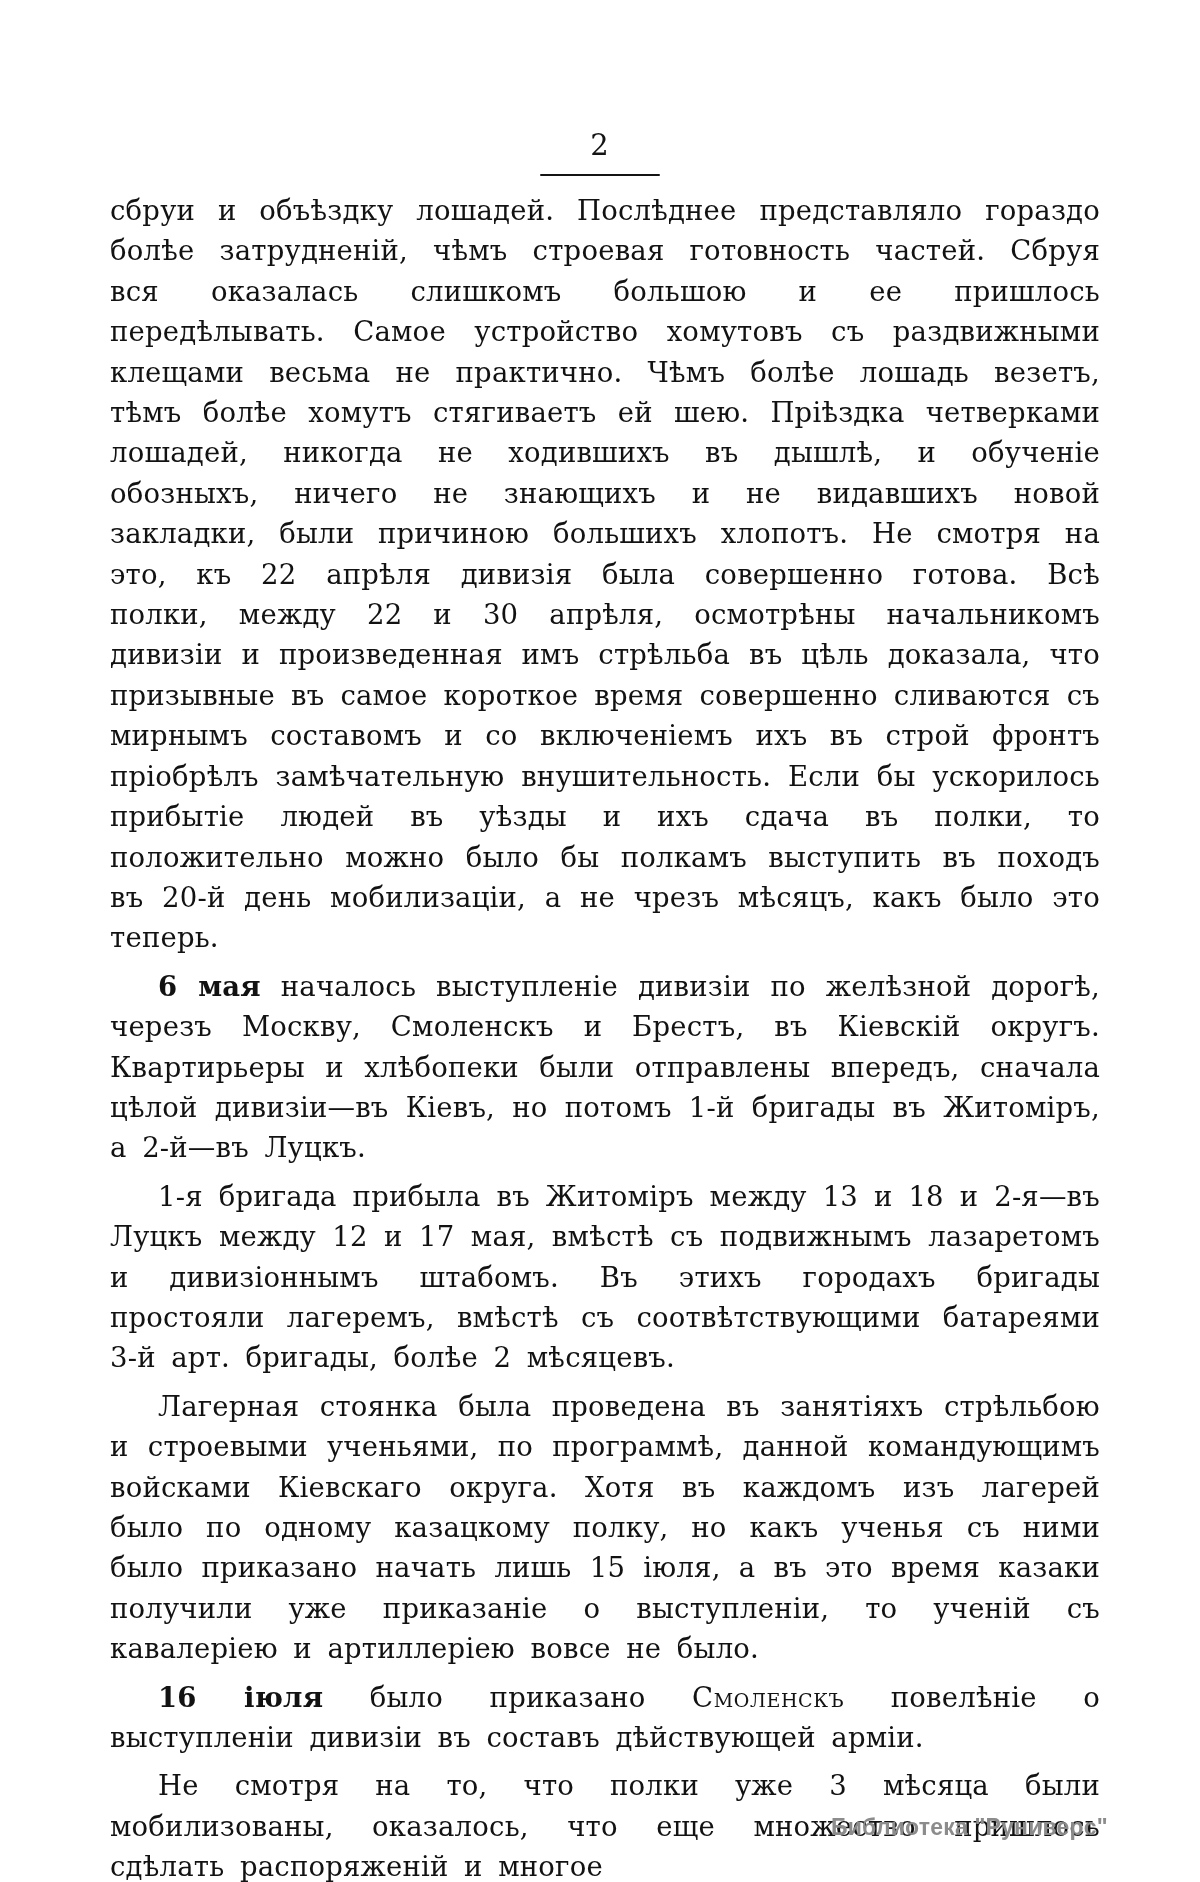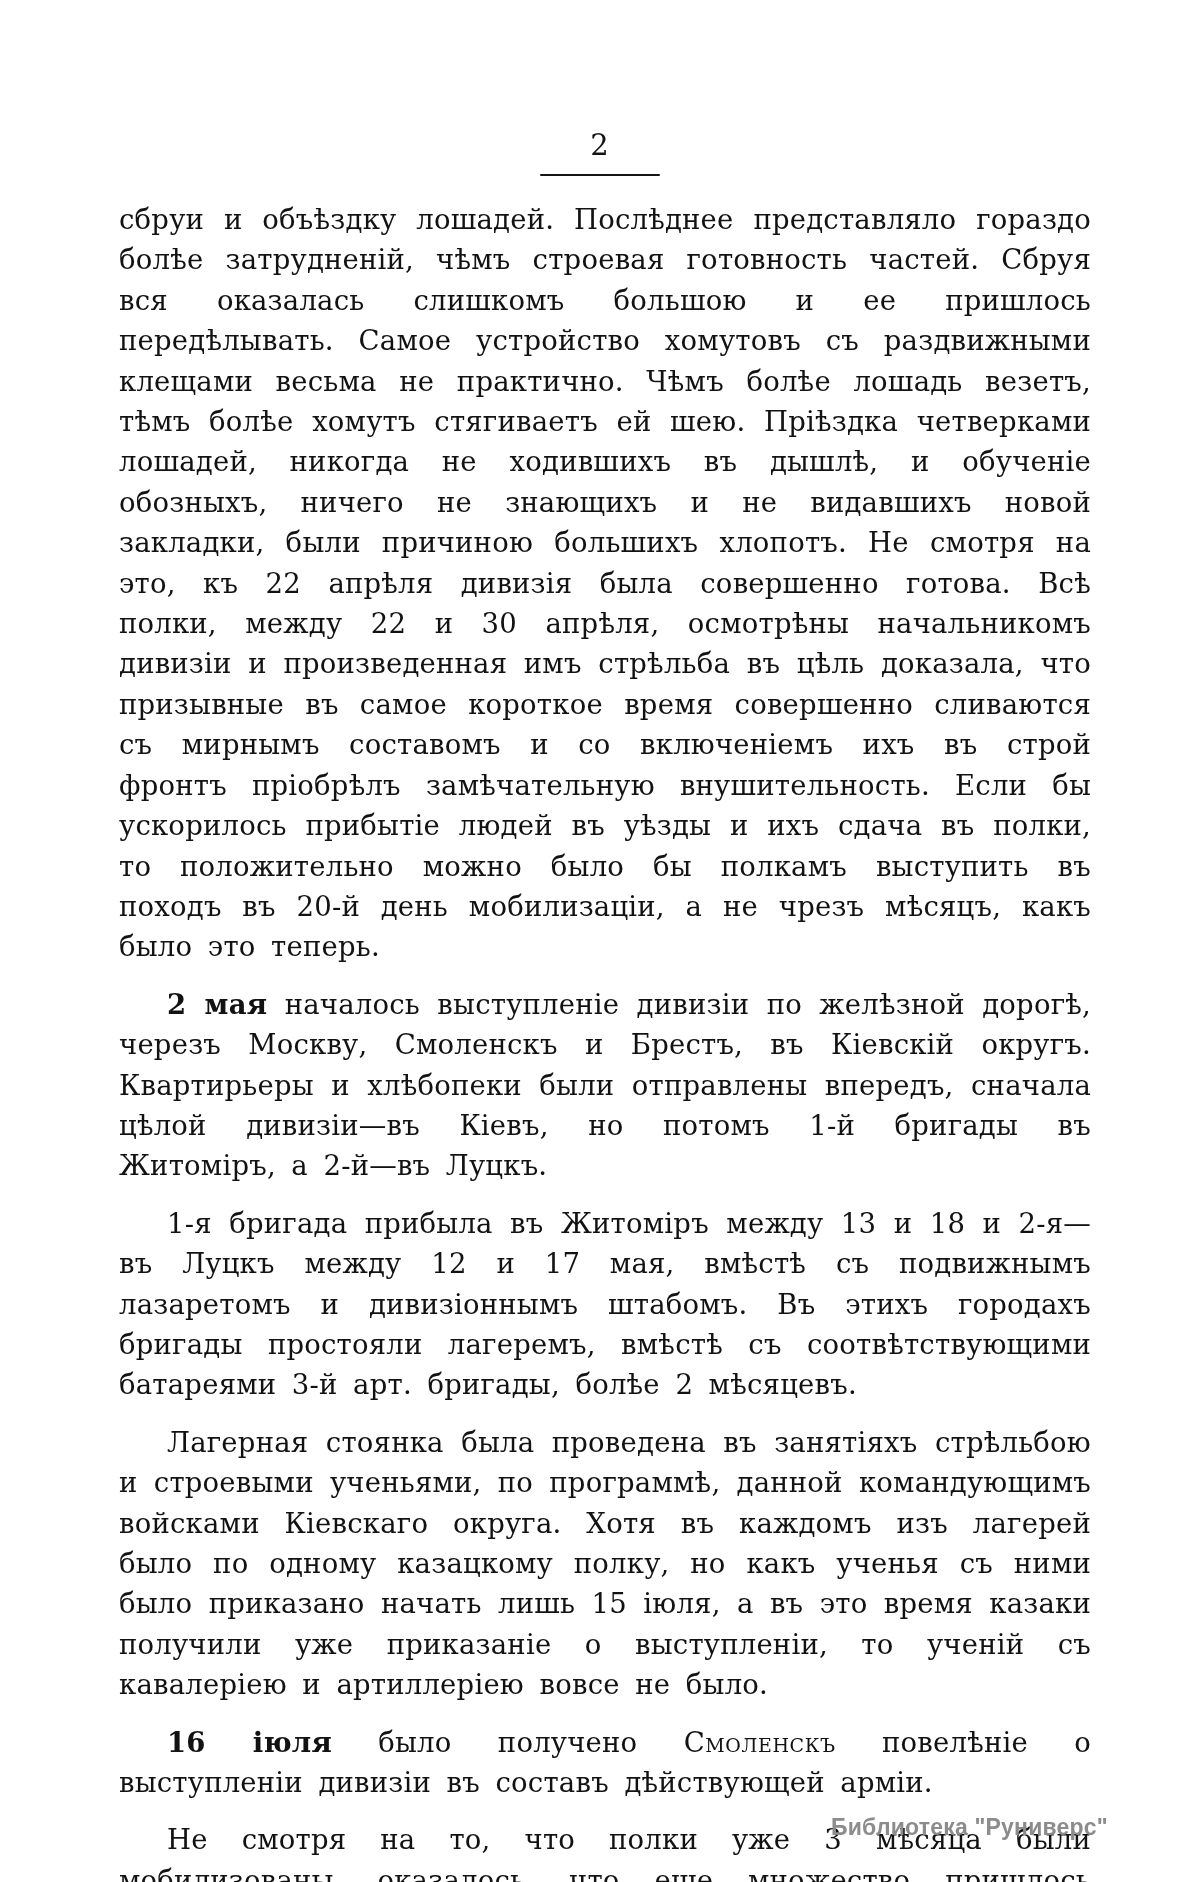--- a/index.html
+++ b/index.html
@@ -44,21 +44,21 @@
     top: 182px;
     width: 1006px;
     font-size: 27.5px;
     line-height: 40.4px;
     color: #121212;
     text-align: justify;
     word-spacing: 0.24em;
     letter-spacing: 0.2px;
   }
   .text-block p {
-    margin: 17px;
+    margin: 8px;
     padding: 0;
     text-indent: 48px;
   }
   .text-block p.no-indent {
     text-indent: 0;
   }
   .lead-bold {
     font-weight: bold;
   }
   .small-caps {
@@ -82,28 +82,28 @@
 <div class="page">
 
   <div class="pagenum">2</div>
 
   <div class="pagenum-rule"></div>
 
   <div class="text-block">
 
     <p class="no-indent"><span>сбруи и объѣздку лошадей. Послѣднее представляло гораздо болѣе затрудненій, чѣмъ строевая готовность частей. Сбруя вся оказалась слишкомъ большою и ее пришлось передѣлывать. Самое устройство хомутовъ съ раздвижными клещами весьма не практично. Чѣмъ болѣе лошадь везетъ, тѣмъ болѣе хомутъ стягиваетъ ей шею. Пріѣздка четверками лошадей, никогда не ходившихъ въ дышлѣ, и обученіе обозныхъ, ничего не знающихъ и не видавшихъ новой закладки, были причиною большихъ хлопотъ. Не смотря на это, къ 22 апрѣля дивизія была совершенно готова. Всѣ полки, между 22 и 30 апрѣля, осмотрѣны начальникомъ дивизіи и произведенная имъ стрѣльба въ цѣль доказала, что призывные въ самое короткое время совершенно сливаются съ мирнымъ составомъ и со включеніемъ ихъ въ строй фронтъ пріобрѣлъ замѣчательную внушительность. Если бы ускорилось прибытіе людей въ уѣзды и ихъ сдача въ полки, то положительно можно было бы полкамъ выступить въ походъ въ 20-й день мобилизаціи, а не чрезъ мѣсяцъ, какъ было это теперь.</span></p>
 
-    <p><span class="lead-bold">2 мая</span><span> началось выступленіе дивизіи по желѣзной дорогѣ, черезъ Москву, Смоленскъ и Брестъ, въ Кіевскій округъ. Квартирьеры и хлѣбопеки были отправлены впередъ, сначала цѣлой дивизіи—въ Кіевъ, но потомъ 1-й бригады въ Житоміръ, а 2-й—въ Луцкъ.</span></p>
+    <p><span class="lead-bold">6 мая</span><span> началось выступленіе дивизіи по желѣзной дорогѣ, черезъ Москву, Смоленскъ и Брестъ, въ Кіевскій округъ. Квартирьеры и хлѣбопеки были отправлены впередъ, сначала цѣлой дивизіи—въ Кіевъ, но потомъ 1-й бригады въ Житоміръ, а 2-й—въ Луцкъ.</span></p>
 
 
     <p><span>1-я бригада прибыла въ Житоміръ между 13 и 18 и 2-я—въ Луцкъ между 12 и 17 мая, вмѣстѣ съ подвижнымъ лазаретомъ и дивизіоннымъ штабомъ. Въ этихъ городахъ бригады простояли лагеремъ, вмѣстѣ съ соотвѣтствующими батареями 3-й арт. бригады, болѣе 2 мѣсяцевъ.</span></p>
 
     <p><span>Лагерная стоянка была проведена въ занятіяхъ стрѣльбою и строевыми ученьями, по программѣ, данной командующимъ войсками Кіевскаго округа. Хотя въ каждомъ изъ лагерей было по одному казацкому полку, но какъ ученья съ ними было приказано начать лишь 15 іюля, а въ это время казаки получили уже приказаніе о выступленіи, то ученій съ кавалеріею и артиллеріею вовсе не было.</span></p>
 
-    <p><span class="lead-bold">16 іюля</span><span> было получено </span><span class="small-caps">Смоленскъ</span><span> повелѣніе о выступленіи дивизіи въ составъ дѣйствующей арміи.</span></p>
+    <p><span class="lead-bold">16 іюля</span><span> было приказано </span><span class="small-caps">Смоленскъ</span><span> повелѣніе о выступленіи дивизіи въ составъ дѣйствующей арміи.</span></p>
 
     <p><span>Не смотря на то, что полки уже 3 мѣсяца были мобилизованы, оказалось, что еще множество пришлось сдѣлать распоряженій и многое</span></p>
 
   </div>
 
   <div class="watermark">Библиотека "Руниверс"</div>
 
 </div>
 
 </body></html>

